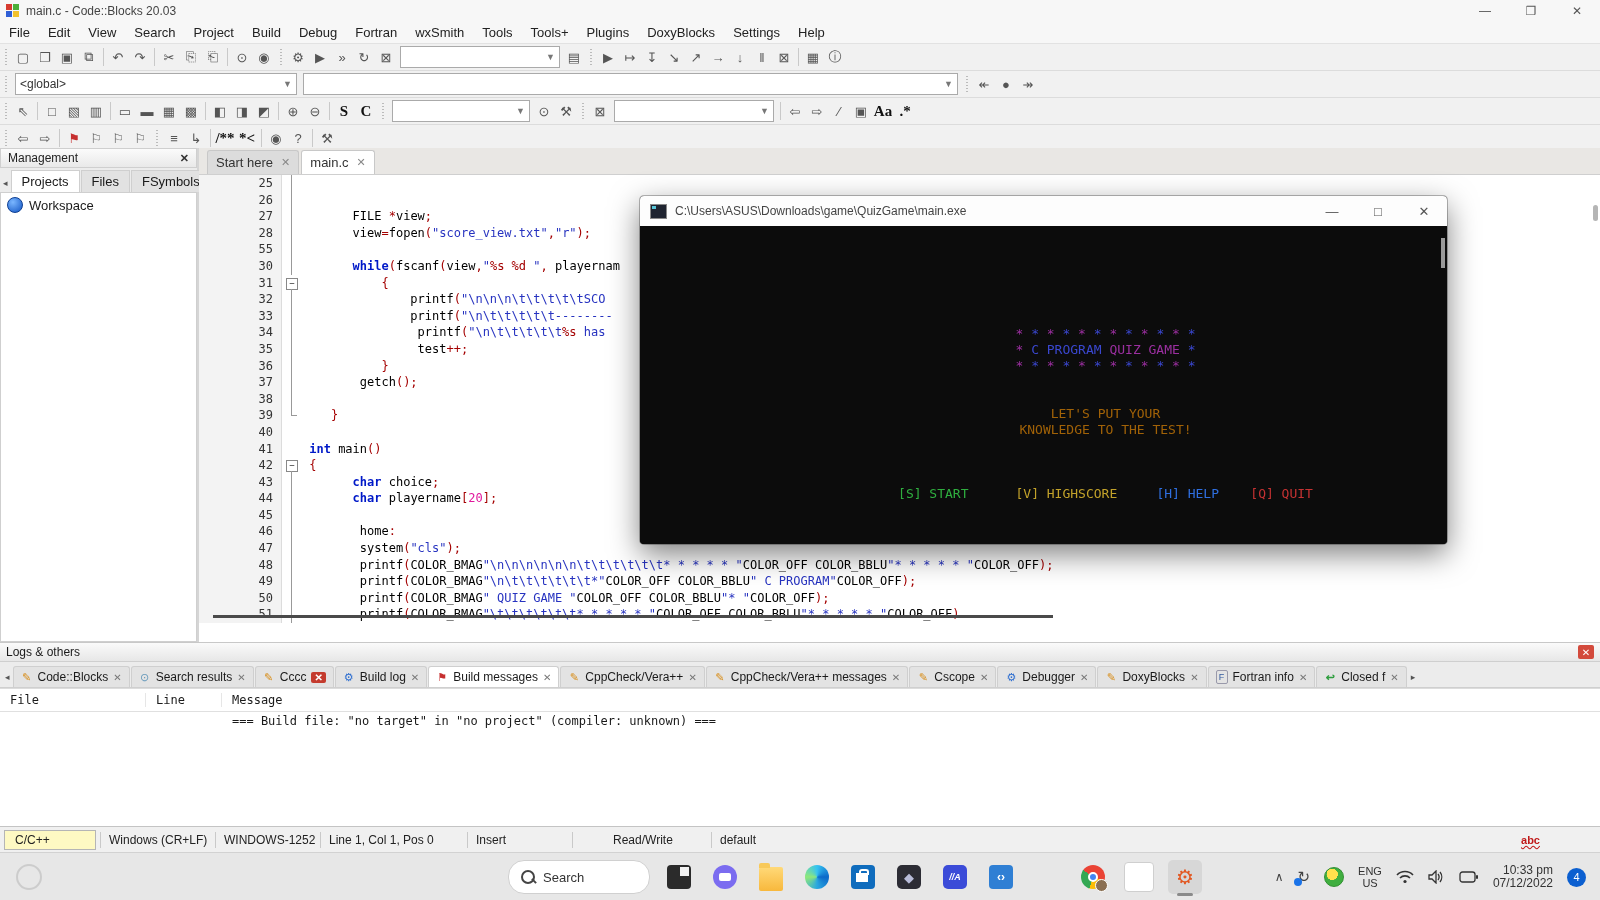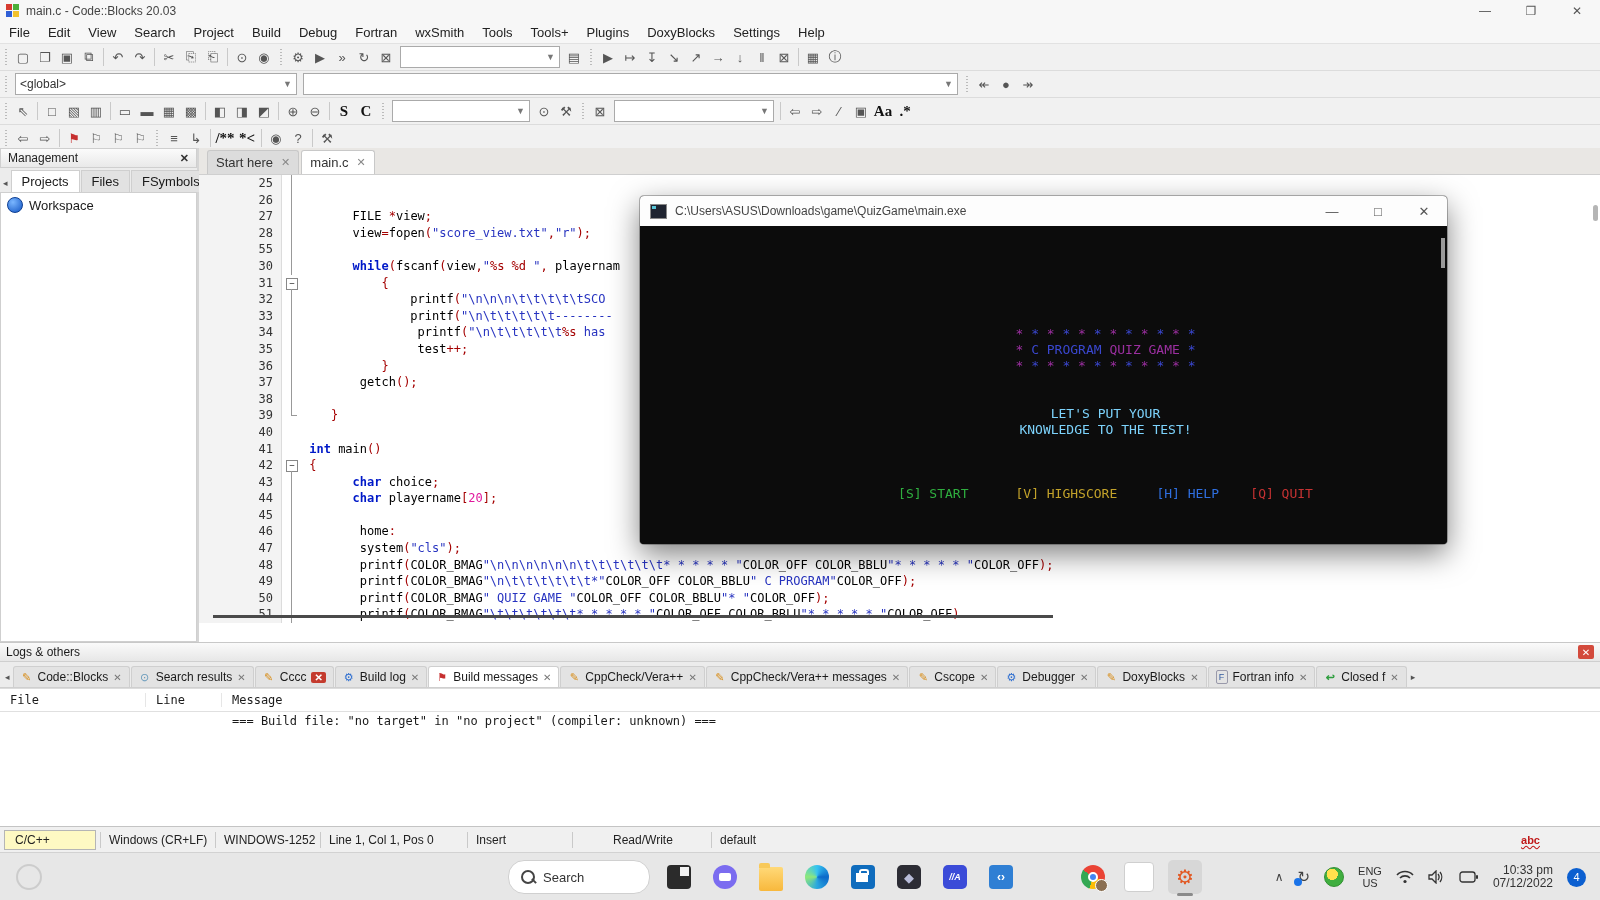--- a/index.html
+++ b/index.html
@@ -57,21 +57,21 @@
   
   .console{position:absolute;left:640px;top:196px;width:807px;height:348px;border-radius:4px;
            box-shadow:0 10px 30px rgba(0,0,0,.5), 0 0 0 1px #bbb;overflow:hidden;z-index:50;background:#0c0c0c;}
   .con-title{height:30px;background:#fdfdfd;display:flex;align-items:center;padding-left:10px;font-size:12px;color:#444;}
   .con-icon{width:15px;height:13px;background:#1f2430;border:1px solid #888;margin-right:8px;position:relative;}
   .con-icon::before{content:"";position:absolute;left:1px;top:1px;width:4px;height:3px;background:#58c6d8;}
   .con-btns{margin-left:auto;display:flex;}
   .con-btn{width:46px;height:30px;display:flex;align-items:center;justify-content:center;color:#555;font-size:13px;}
   .con-body{position:relative;height:318px;background:#0c0c0c;font-family:"DejaVu Sans Mono","Liberation Mono",monospace;font-size:13px;line-height:16px;}
   .con-text{padding-top:100px;margin-left:124px;text-align:center;white-space:pre;}
-  .t-mag{color:#9b2fa0;} .t-blu{color:#3a47cf;} .t-wht{color:#7dd3fc;} .t-grn{color:#2fae3f;}
+  .t-mag{color:#9b2fa0;} .t-blu{color:#3a47cf;} .t-wht{color:#a16207;} .t-grn{color:#2fae3f;}
   .t-yel{color:#c2a22a;} .t-blu2{color:#2f6fe0;} .t-red{color:#c63232;} .t-sp{color:#0c0c0c;}
   .con-scroll{position:absolute;right:2px;top:12px;width:4px;height:30px;background:#9a9a9a;}
   
   .logs{position:absolute;left:0;right:0;top:642px;height:184px;background:#f0f0f0;border-top:1px solid #c8c8c8;display:flex;flex-direction:column;}
   .logs-title{height:18px;background:linear-gradient(#fafafa,#e7e7e7);border-bottom:1px solid #cfcfcf;display:flex;align-items:center;padding:0 6px;font-size:12px;}
   .logs-close{margin-left:auto;width:16px;height:14px;background:#d34a3c;color:#fff;font-size:10px;display:flex;align-items:center;justify-content:center;border-radius:2px;}
   .logs-tabs{height:25px;display:flex;align-items:flex-end;background:#ececec;border-bottom:1px solid #cfcfcf;font-size:12px;padding-left:2px;}
   .ltab{display:flex;align-items:center;gap:5px;padding:3px 7px;border:1px solid #cfcfcf;border-bottom:none;background:#e3e3e3;margin-right:1px;white-space:nowrap;border-radius:3px 3px 0 0;}
   .ltab.active{background:#fff;}
   .ltab .x{color:#777;font-size:10px;}

